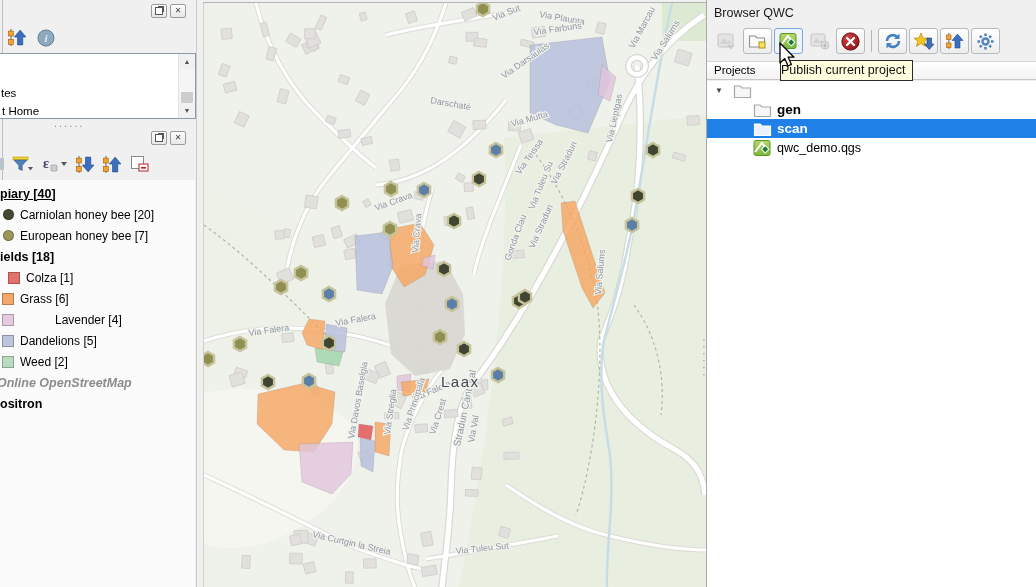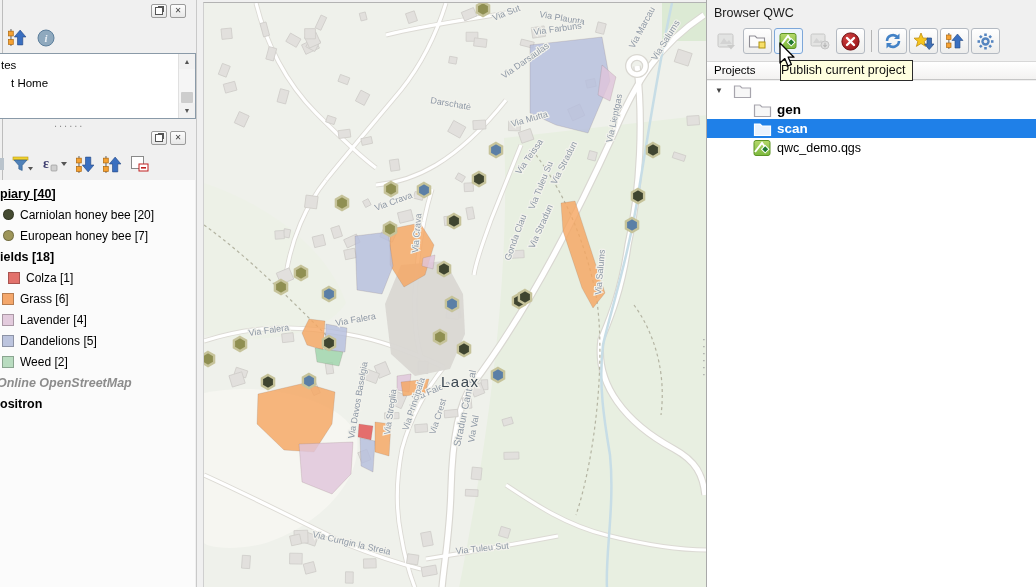--- a/index.html
+++ b/index.html
@@ -83,23 +83,23 @@
           </span>
         <span class="ico" id="pa-ic2">
             <svg width="18" height="18" viewBox="0 0 18 18">
               <circle cx="9" cy="9" r="8" fill="#7e9cb5" opacity=".85"></circle>
               <circle cx="9" cy="9" r="8" fill="none" stroke="#5d7f9c"></circle>
               <text x="9" y="13" font-size="11" font-family="Liberation Serif,serif" font-style="italic" font-weight="bold" fill="#e8eef4" text-anchor="middle">i</text>
             </svg>
           </span>
       </div>
       <div class="listbox">
-        <div id="pa-list" style="padding-top:2px;">
+        <div id="pa-list" style="padding-top:2px;margin-top:28px;">
             <div class="li" style="padding-left: 2px;">tes</div>
-            <div class="li" style="padding-left: 12px;">t Home</div>
+            <div class="li" style="padding-left: 3px;">t Home</div>
           </div>
         <div class="vsb">
           <span class="arr" style="top:0;">▲</span>
           <span class="thumb" style="top:38px;height:11px;"></span>
           <span class="arr" style="bottom:0;">▼</span>
         </div>
       </div>
       <div class="split-dots" style="left:54px;top:121px;">......</div>
     </div>
 
@@ -170,21 +170,21 @@
             <span>ields [18]</span>
           </div>
           <div class="lrow" style="padding-left: 11px;">
             <span class="sw square" style="background: rgb(226, 113, 107);"></span>
             <span>Colza [1]</span>
           </div>
           <div class="lrow" style="padding-left: 5px;">
             <span class="sw square" style="background: rgb(244, 167, 107);"></span>
             <span>Grass [6]</span>
           </div>
-          <div class="lrow" style="padding-left: 5px;">
+          <div class="lrow" style="padding-left: 5px; gap: 35px;">
             <span class="sw square" style="background: rgb(227, 203, 221);"></span>
             <span>Lavender [4]</span>
           </div>
           <div class="lrow" style="padding-left: 5px;">
             <span class="sw square" style="background: rgb(188, 196, 222);"></span>
             <span>Dandelions [5]</span>
           </div>
           <div class="lrow" style="padding-left: 5px;">
             <span class="sw square" style="background: rgb(185, 220, 192);"></span>
             <span>Weed [2]</span>

